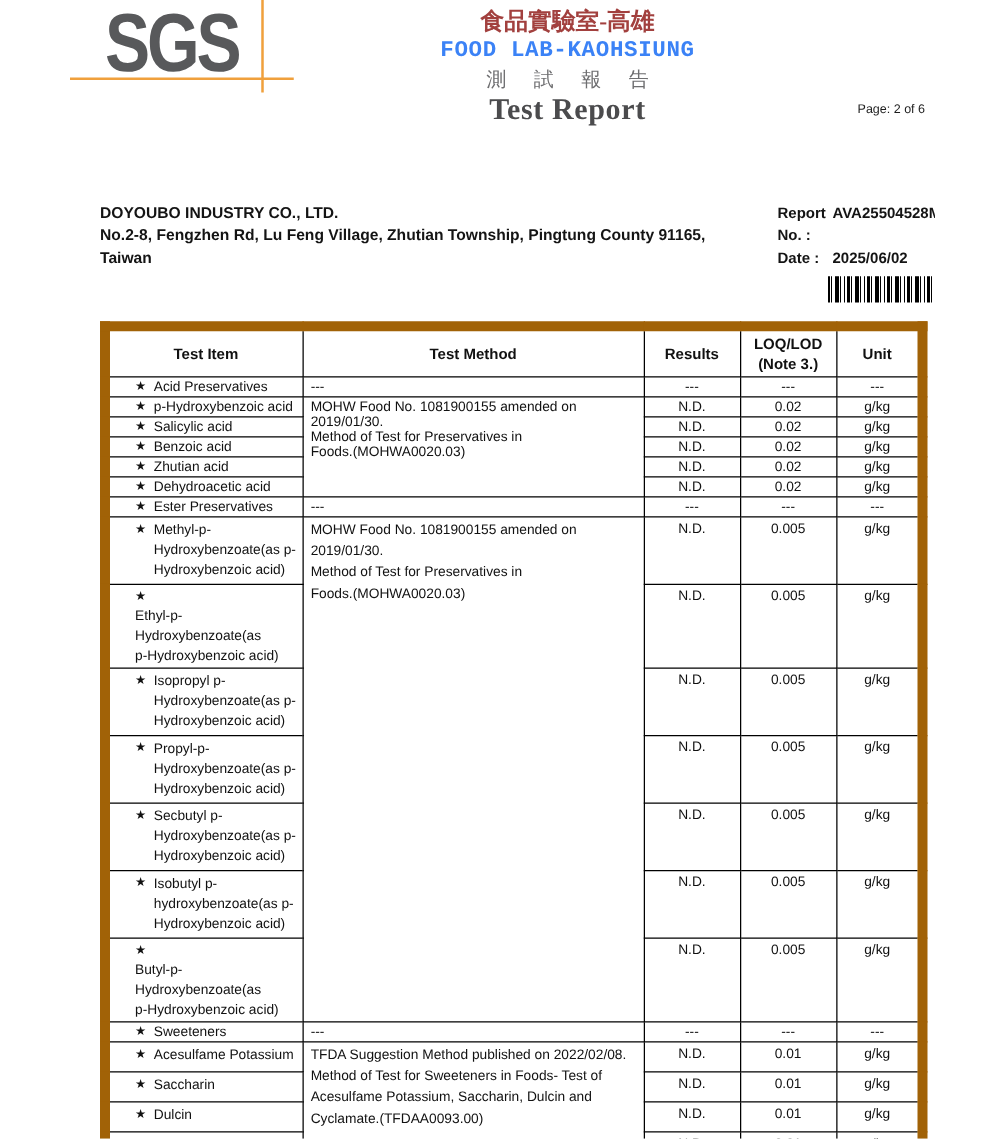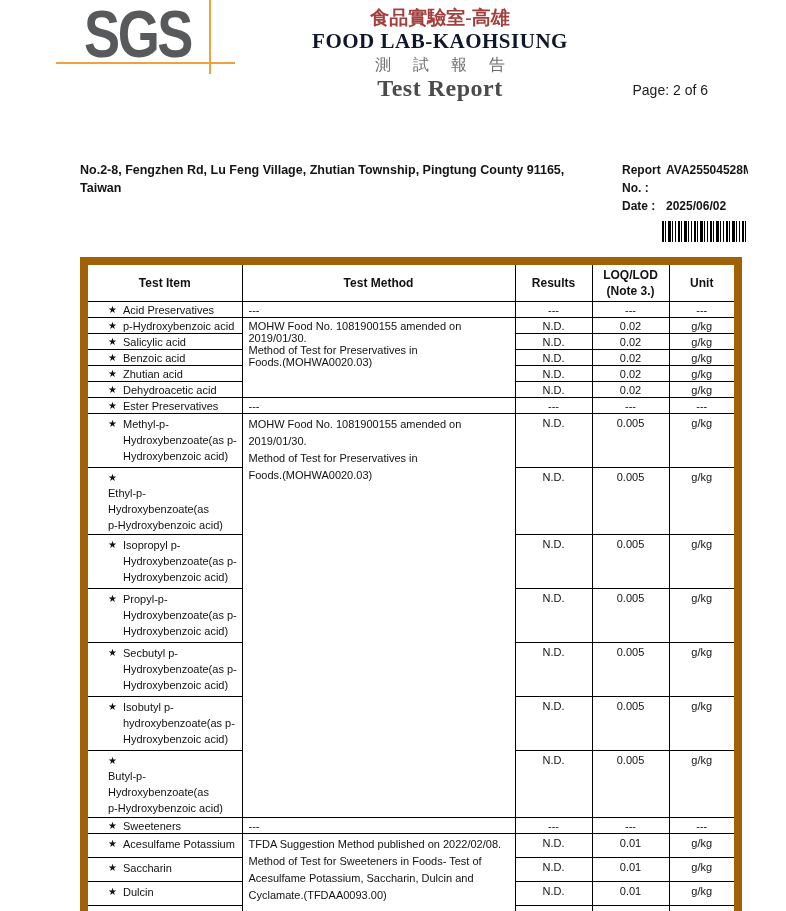--- a/index.html
+++ b/index.html
@@ -15,38 +15,38 @@
   .sgs-letters {
     position:absolute; left:46px; top:5px;
     font-weight:bold; font-size:66px; line-height:58px; letter-spacing:-3px;
     color:var(--sgs-gray,#58595B);
     transform:scaleX(0.82); transform-origin:left top;
   }
   .logo-hline { position:absolute; left:18px; top:62px; width:179px; height:2px; background:var(--accent,#F0A03C); }
   .logo-vline { position:absolute; left:171px; top:0; width:2px; height:74px; background:var(--accent,#F0A03C); }
 
   
-  .title-block { position:absolute; left:217px; top:6px; width:370px; text-align:center; }
+  .title-block { position:absolute; left:231px; top:6px; width:370px; text-align:center; }
   .title-zh {
     font-family:"Liberation Serif","DejaVu Serif",serif; font-weight:bold;
     font-size:19px; line-height:23px; color:var(--title-red,#A2403E);
   }
   .title-en {
-    font-family:Liberation Serif, serif; font-weight:bold;
-    font-size:21px; line-height:24px; color:#0f172a; letter-spacing:0.5px;
+    font-family:Liberation Mono, monospace; font-weight:bold;
+    font-size:18px; line-height:24px; color:#3b82f6; letter-spacing:0.5px;
   }
   .subtitle-zh {
     font-family:"Liberation Serif","DejaVu Serif",serif;
     font-size:16px; line-height:23px; color:#6E6E70; letter-spacing:9px; padding-left:9px;
   }
   .subtitle-en {
     font-family:"Liberation Serif","DejaVu Serif",serif; font-weight:bold;
     font-size:24px; line-height:24px; color:#4B4B4D; letter-spacing:0.5px;
   }
-  .page-indicator { position:absolute; right:40px; top:82px; font-size:14px; color:#1c1c1c; }
+  .page-indicator { position:absolute; right:8px; top:82px; font-size:10px; color:#1c1c1c; }
 
   
   .client-block { position:absolute; left:42px; top:161px; width:490px; font-weight:bold; font-size:12.5px; line-height:18px; color:#141414; }
   .report-block { position:absolute; left:552px; top:161px; width:210px; font-weight:bold; font-size:12px; line-height:18px; color:#141414; }
   .report-row { display:flex; }
   .report-row .lbl { width:76px; flex:0 0 76px;padding-left:32px; }
 
   
   .barcode {
     position:absolute; left:624px; top:221px; width:121px; height:21px;
@@ -90,20 +90,21 @@
   <div class="title-block">
     <div class="title-zh">食品實驗室-高雄</div>
     <div class="title-en">FOOD LAB-KAOHSIUNG</div>
     <div class="subtitle-zh">測 試 報 告</div>
     <div class="subtitle-en">Test Report</div>
   </div>
 
   <div class="page-indicator">Page: 2 of 6</div>
 
   <div class="client-block">
+    <div>DOYOUBO INDUSTRY CO., LTD.</div>
     <div>No.2-8, Fengzhen Rd, Lu Feng Village, Zhutian Township, Pingtung County 91165,</div>
     <div>Taiwan</div>
   </div>
 
   <div class="report-block">
     <div class="report-row">
       <span class="lbl">Report No. :</span>
       <span>AVA25504528M01</span>
     </div>
     <div class="report-row">

